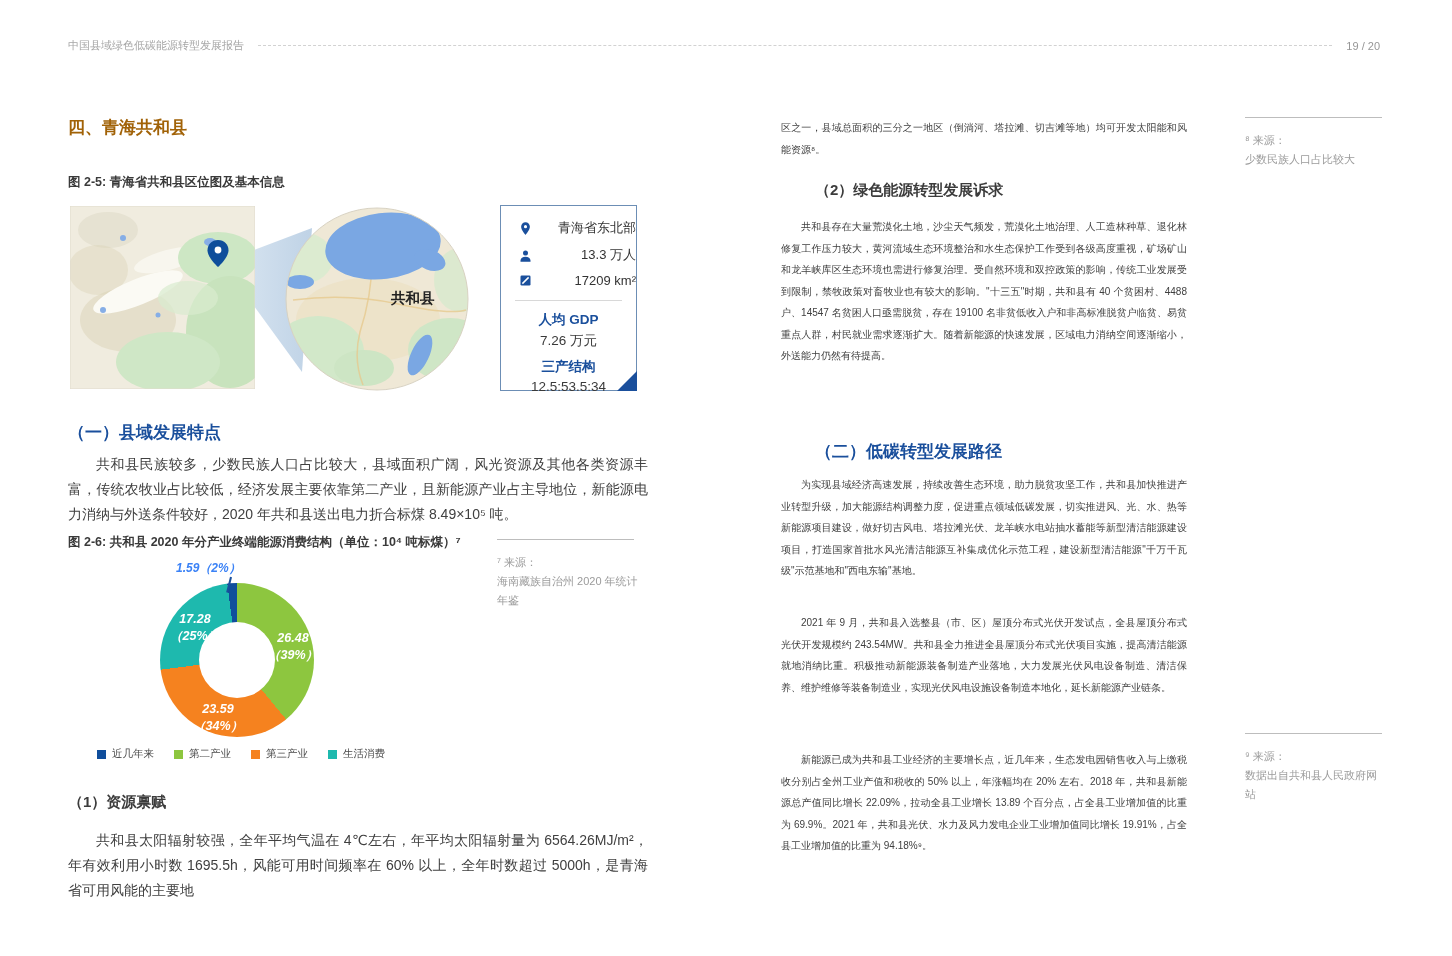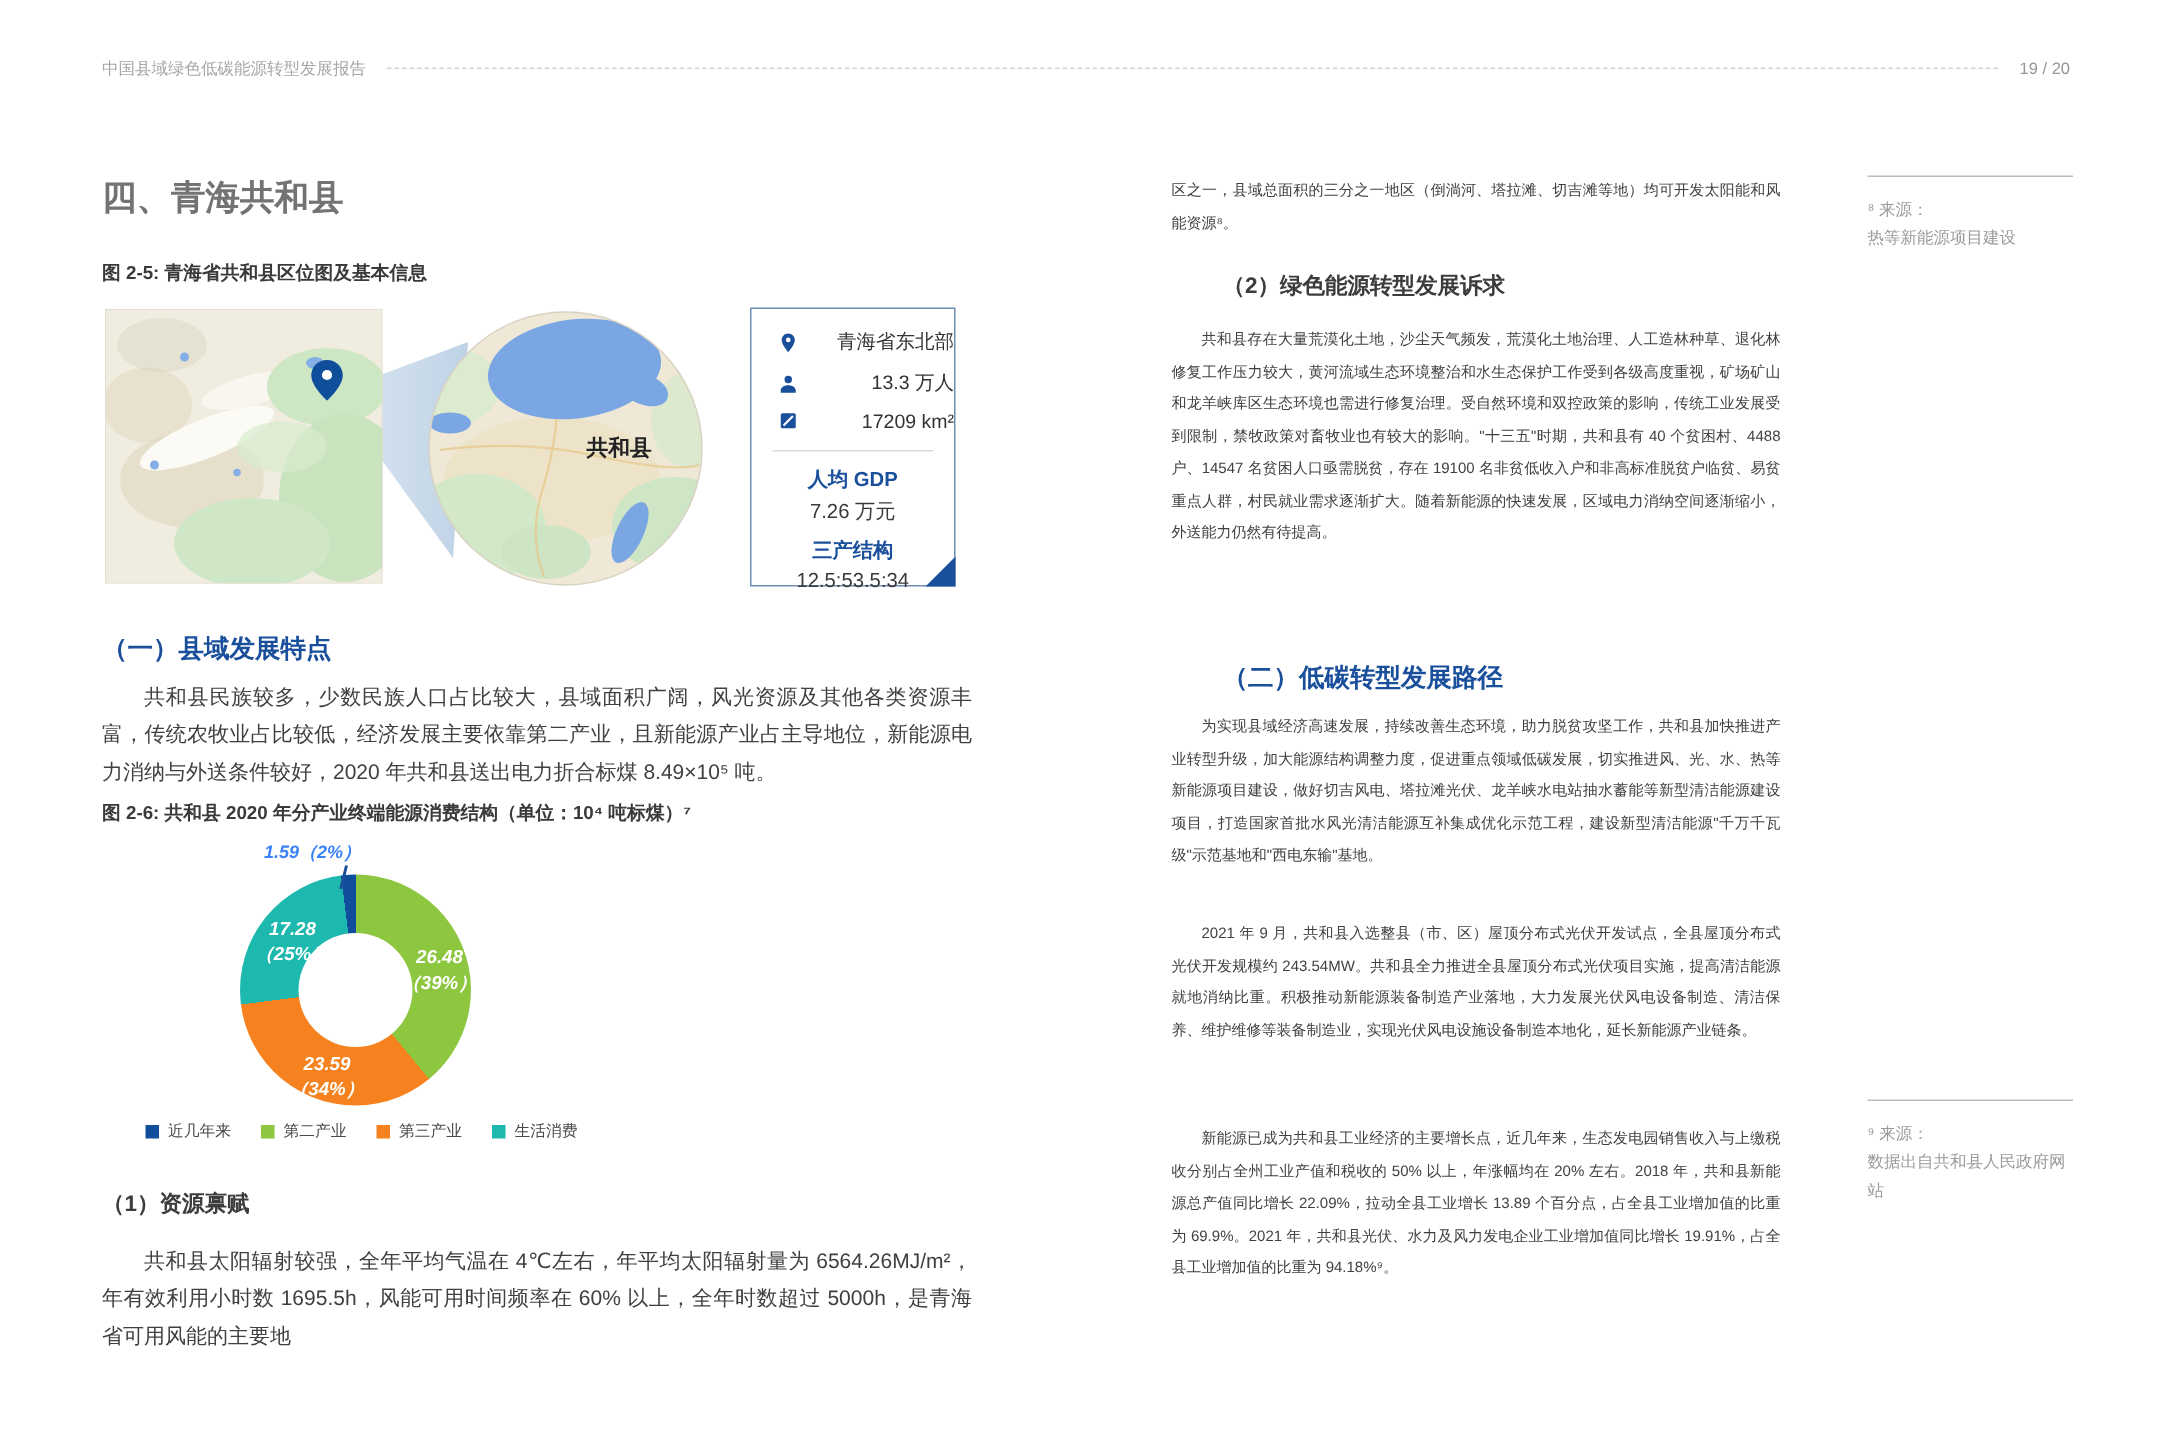--- a/index.html
+++ b/index.html
@@ -6,21 +6,21 @@
   body { font-family: "Liberation Sans", "DejaVu Sans", sans-serif; }
   .page { position:relative; width:1452px; height:956px; background:#fff; overflow:hidden; }
 
   
   .hdr { position:absolute; left:68px; right:72px; top:38px; display:flex; align-items:center; gap:14px; }
   .hdr-title { font-size:11px; color:#a6a6a6; white-space:nowrap; }
   .hdr-line { flex:1; border-top:1px dashed #d2d2d2; height:0; }
   .hdr-page { font-size:11px; color:#969696; white-space:nowrap; }
 
   
-  .h-main { position:absolute; left:68px; top:116px; font-size:23px; font-weight:bold; color:#737373; }
+  .h-main { position:absolute; left:68px; top:116px; font-size:17px; font-weight:bold; color:#a16207; }
   .h-blue { position:absolute; font-size:17px; font-weight:bold; color:#1A4F9C; }
   .h-gray { position:absolute; font-size:15px; font-weight:bold; color:#3C3C3C;text-align:right; }
   .fig-cap { position:absolute; font-size:12.5px; font-weight:bold; color:#3A3A3A; }
 
   
   .para { position:absolute; text-align:justify; color:#404040; }
   .para-l { left:68px; width:580px; font-size:14px; line-height:25px; text-indent:2em; }
   .para-r { left:781px; width:406px; font-size:10px; line-height:21.5px; text-indent:2em; }
   .no-indent { text-indent:0; }
 
@@ -194,31 +194,38 @@
     <div class="leg-item">
         <div class="leg-sw sw2"></div>
         <span>第三产业</span>
       </div>
     <div class="leg-item">
         <div class="leg-sw sw3"></div>
         <span>生活消费</span>
       </div>
   </div>
 
+  <div class="note" style="left:497px; top:539px;">
+    <div class="note-line"></div>
+    <div class="note-text">
+      <span>⁷ 来源：</span><br>
+      <span>海南藏族自治州 2020 年统计年鉴</span>
+    </div>
+  </div>
 
   <div class="h-gray" style="left:68px; top:793px;">（1）资源禀赋</div>
   <div class="para para-l" style="top:828px;">共和县太阳辐射较强，全年平均气温在 4℃左右，年平均太阳辐射量为 6564.26MJ/m²，年有效利用小时数 1695.5h，风能可用时间频率在 60% 以上，全年时数超过 5000h，是青海省可用风能的主要地</div>
 
   <div class="para para-r no-indent" style="top:117px;">区之一，县域总面积的三分之一地区（倒淌河、塔拉滩、切吉滩等地）均可开发太阳能和风能资源⁸。</div>
 
   <div class="note" style="left:1245px; top:117px;">
     <div class="note-line"></div>
     <div class="note-text">
       <span>⁸ 来源：</span><br>
-      <span>热等新能源项目建设</span>
+      <span>少数民族人口占比较大</span>
     </div>
   </div>
 
   <div class="h-gray" style="left:815px; top:181px;">（2）绿色能源转型发展诉求</div>
   <div class="para para-r" style="top:216px;">共和县存在大量荒漠化土地，沙尘天气频发，荒漠化土地治理、人工造林种草、退化林修复工作压力较大，黄河流域生态环境整治和水生态保护工作受到各级高度重视，矿场矿山和龙羊峡库区生态环境也需进行修复治理。受自然环境和双控政策的影响，传统工业发展受到限制，禁牧政策对畜牧业也有较大的影响。"十三五"时期，共和县有 40 个贫困村、4488 户、14547 名贫困人口亟需脱贫，存在 19100 名非贫低收入户和非高标准脱贫户临贫、易贫重点人群，村民就业需求逐渐扩大。随着新能源的快速发展，区域电力消纳空间逐渐缩小，外送能力仍然有待提高。</div>
 
   <div class="h-blue" style="left:815px; top:440px;">（二）低碳转型发展路径</div>
   <div class="para para-r" style="top:474px;">为实现县域经济高速发展，持续改善生态环境，助力脱贫攻坚工作，共和县加快推进产业转型升级，加大能源结构调整力度，促进重点领域低碳发展，切实推进风、光、水、热等新能源项目建设，做好切吉风电、塔拉滩光伏、龙羊峡水电站抽水蓄能等新型清洁能源建设项目，打造国家首批水风光清洁能源互补集成优化示范工程，建设新型清洁能源"千万千瓦级"示范基地和"西电东输"基地。</div>
   <div class="para para-r" style="top:612px;">2021 年 9 月，共和县入选整县（市、区）屋顶分布式光伏开发试点，全县屋顶分布式光伏开发规模约 243.54MW。共和县全力推进全县屋顶分布式光伏项目实施，提高清洁能源就地消纳比重。积极推动新能源装备制造产业落地，大力发展光伏风电设备制造、清洁保养、维护维修等装备制造业，实现光伏风电设施设备制造本地化，延长新能源产业链条。</div>
   <div class="para para-r" style="top:749px;">新能源已成为共和县工业经济的主要增长点，近几年来，生态发电园销售收入与上缴税收分别占全州工业产值和税收的 50% 以上，年涨幅均在 20% 左右。2018 年，共和县新能源总产值同比增长 22.09%，拉动全县工业增长 13.89 个百分点，占全县工业增加值的比重为 69.9%。2021 年，共和县光伏、水力及风力发电企业工业增加值同比增长 19.91%，占全县工业增加值的比重为 94.18%⁹。</div>

